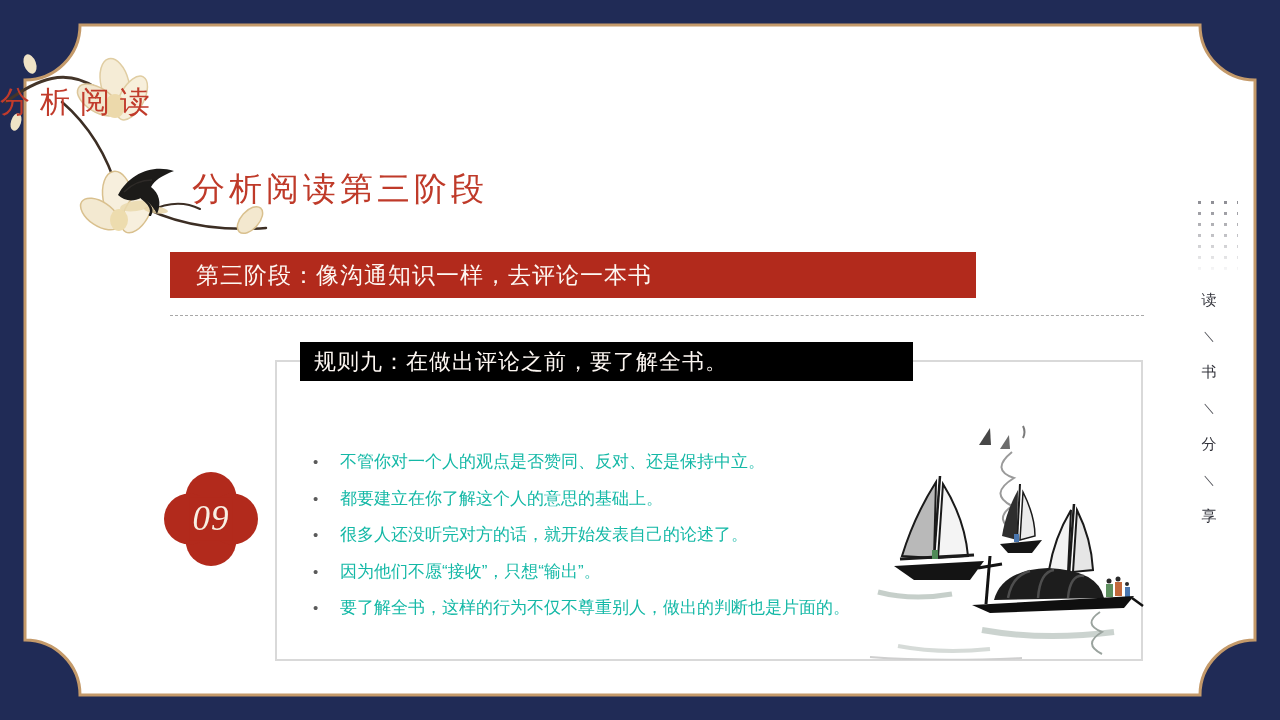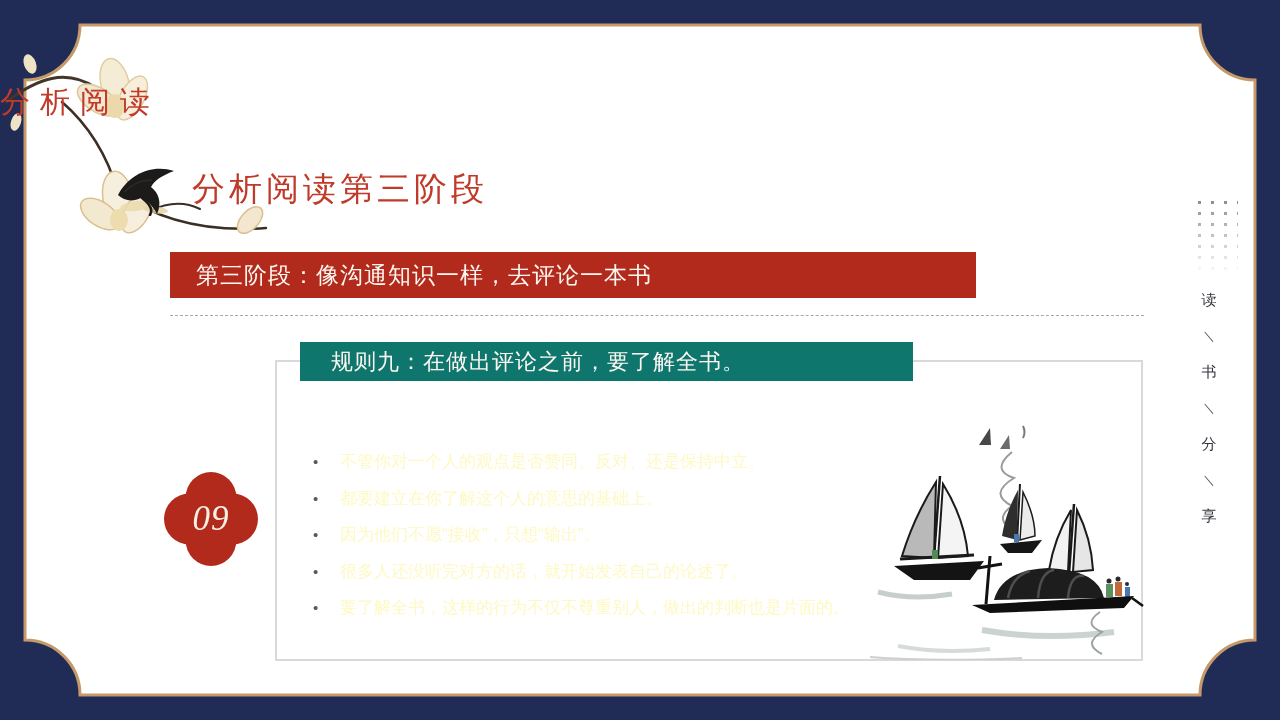--- a/index.html
+++ b/index.html
@@ -27,27 +27,27 @@
   .dashed-line{position:absolute;left:170px;top:315px;width:974px;height:0;
     border-top:1.5px dashed #a8a8a8;}
 
   .content-box{
     position:absolute;left:275px;top:360px;width:868px;height:301px;
     background:#ffffff;border:2px solid #d9d9d9;box-sizing:border-box;
   }
 
   .rule-banner{
     position:absolute;left:300px;top:342px;width:613px;height:39px;
-    background:#0f766e;color:#fdf7f2;font-size:22px;letter-spacing:1px;
-    display:flex;align-items:center;padding-left:31px;box-sizing:border-box;z-index:3;
+    background:#000000;color:#fdf7f2;font-size:22px;letter-spacing:1px;
+    display:flex;align-items:center;padding-left:14px;box-sizing:border-box;z-index:3;
   }
 
   .bullet-list{
     position:absolute;left:340px;top:444px;width:590px;z-index:2;
-    font-family:"Liberation Sans", sans-serif;font-size:17px;color:#fef9c3;
+    font-family:"Liberation Sans", sans-serif;font-size:17px;color:#14b8a6;
     list-style:none;margin:0;padding:0;
   }
   .bullet-list li{position:relative;line-height:36.5px;}
   .bullet-list li::before{
     content:"•";position:absolute;left:-27px;top:0;color:#5a5a5a;font-size:15px;
   }
 
   .badge{position:absolute;left:164px;top:472px;width:94px;height:94px;z-index:3;font-style:italic;}
   .badge-number{
     position:absolute;inset:0;display:flex;align-items:center;justify-content:center;
@@ -117,22 +117,22 @@
 
   <div class="dashed-line"></div>
 
   <div class="content-box"></div>
 
   <div class="rule-banner">规则九：在做出评论之前，要了解全书。</div>
 
   <ul class="bullet-list">
     <li>不管你对一个人的观点是否赞同、反对、还是保持中立。</li>
     <li>都要建立在你了解这个人的意思的基础上。</li>
+    <li>很多人还没听完对方的话，就开始发表自己的论述了。</li>
     <li>因为他们不愿“接收”，只想“输出”。</li>
-    <li>很多人还没听完对方的话，就开始发表自己的论述了。</li>
     <li>要了解全书，这样的行为不仅不尊重别人，做出的判断也是片面的。</li>
   </ul>
 
   <div class="badge">
     <svg width="94" height="94" viewBox="0 0 100 100">
       <circle cx="50" cy="27" r="27" fill="#b22a1c"></circle>
       <circle cx="50" cy="73" r="27" fill="#b22a1c"></circle>
       <circle cx="27" cy="50" r="27" fill="#b22a1c"></circle>
       <circle cx="73" cy="50" r="27" fill="#b22a1c"></circle>
       <rect x="27" y="27" width="46" height="46" fill="#b22a1c"></rect>

